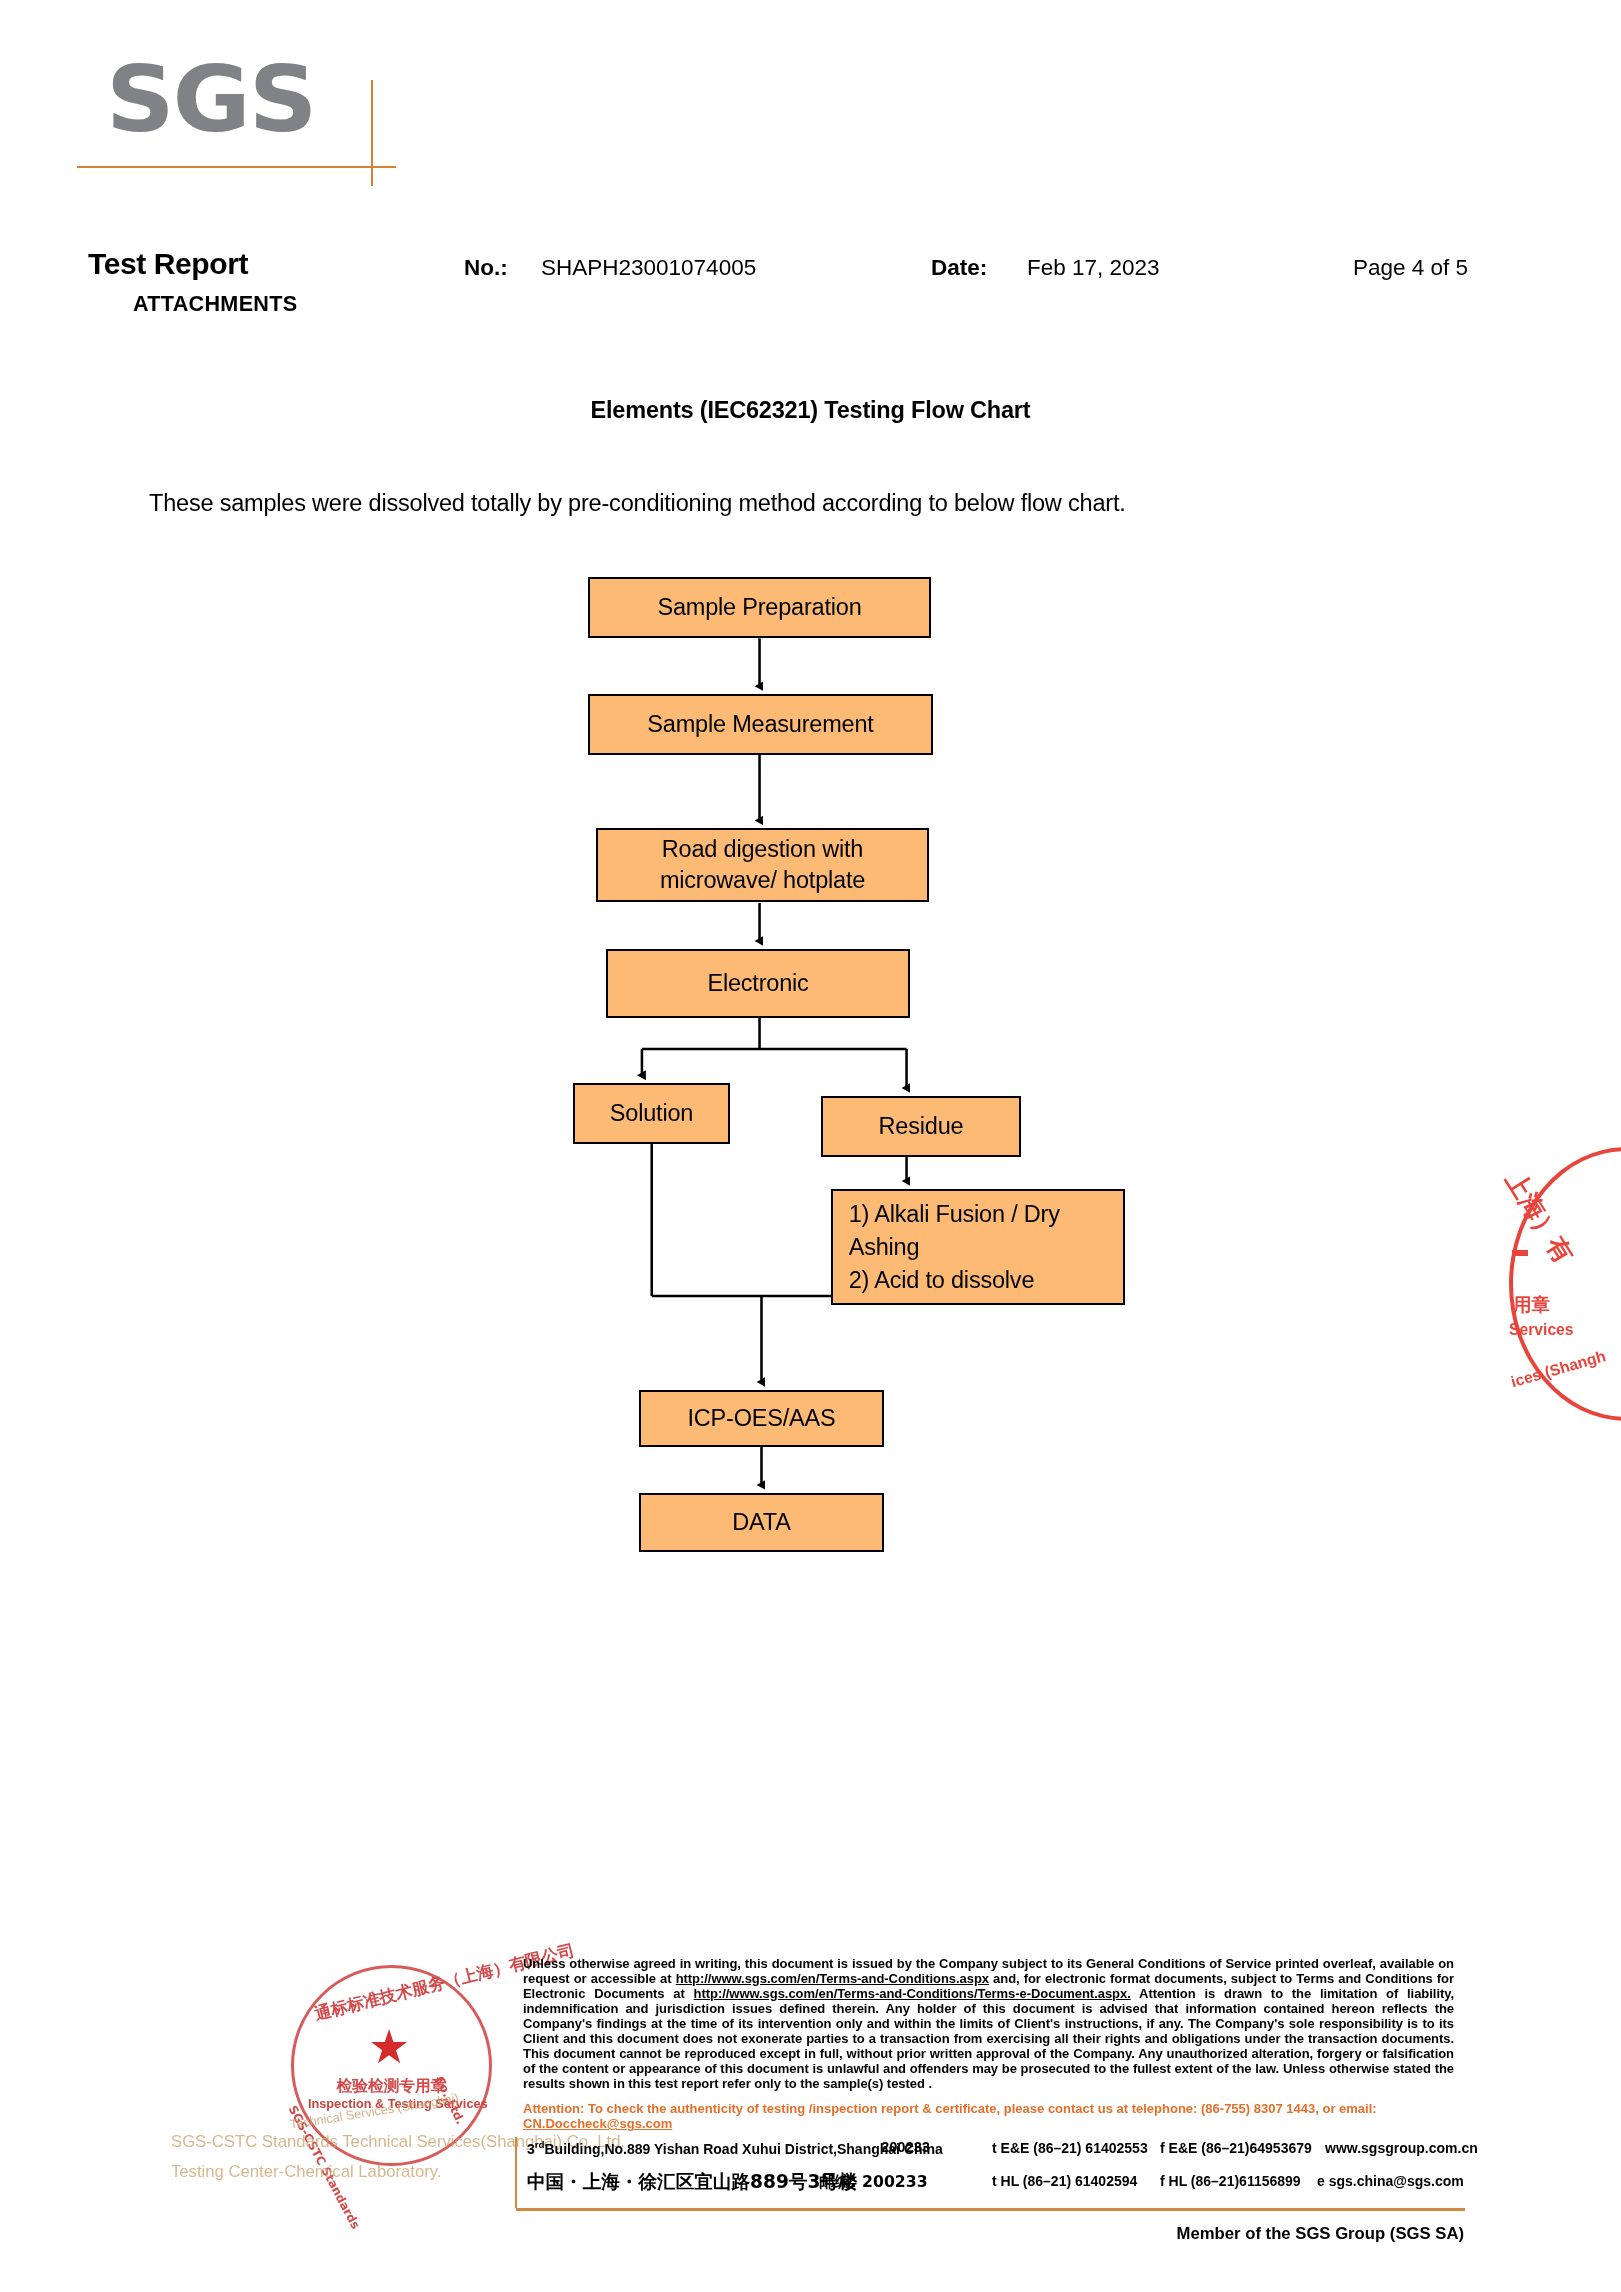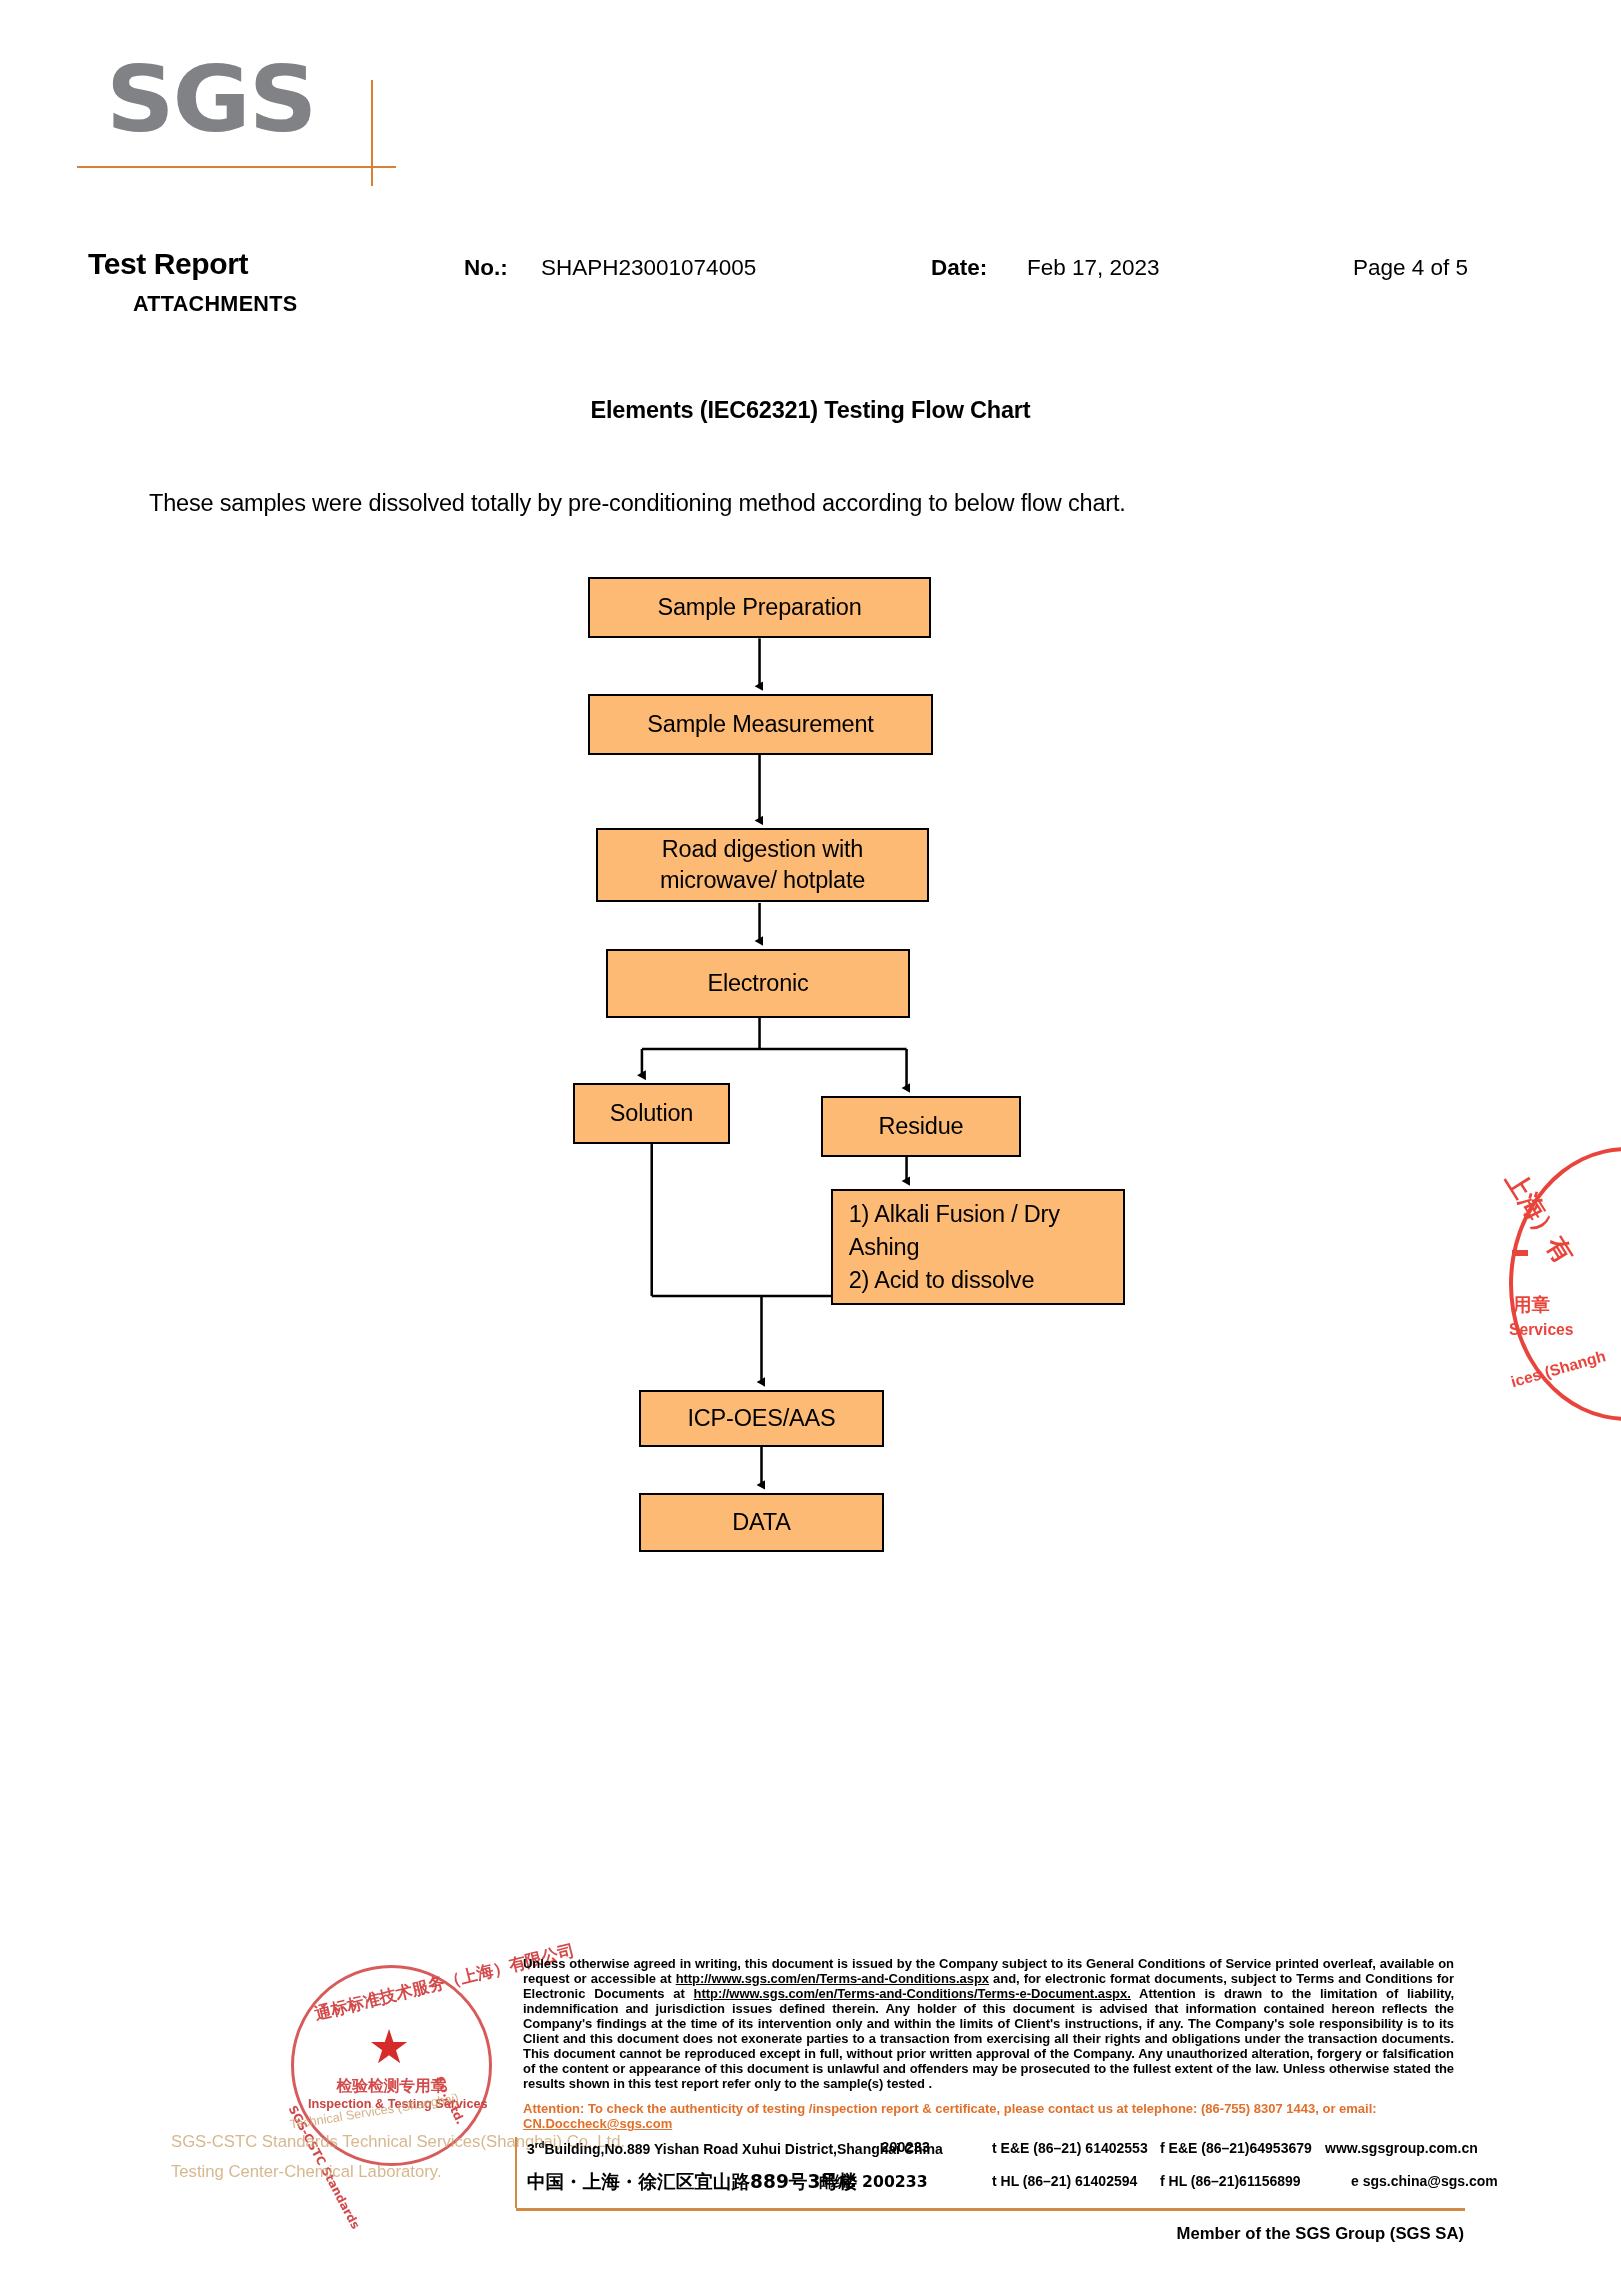--- a/index.html
+++ b/index.html
@@ -461,21 +461,20 @@
     font-weight: bold;
     white-space: nowrap;
   }
   .web-2 {
     position: absolute;
     left: 794px;
     top: 36px;
     font-size: 14px;
     font-weight: bold;
     white-space: nowrap;
-    margin-left: 34px;
   }
   .footer-rule {
     position: absolute;
     left: 516px;
     top: 272px;
     width: 949px;
     height: 2.9px;
     background: #d08a43;
   }
   .footer-member {

